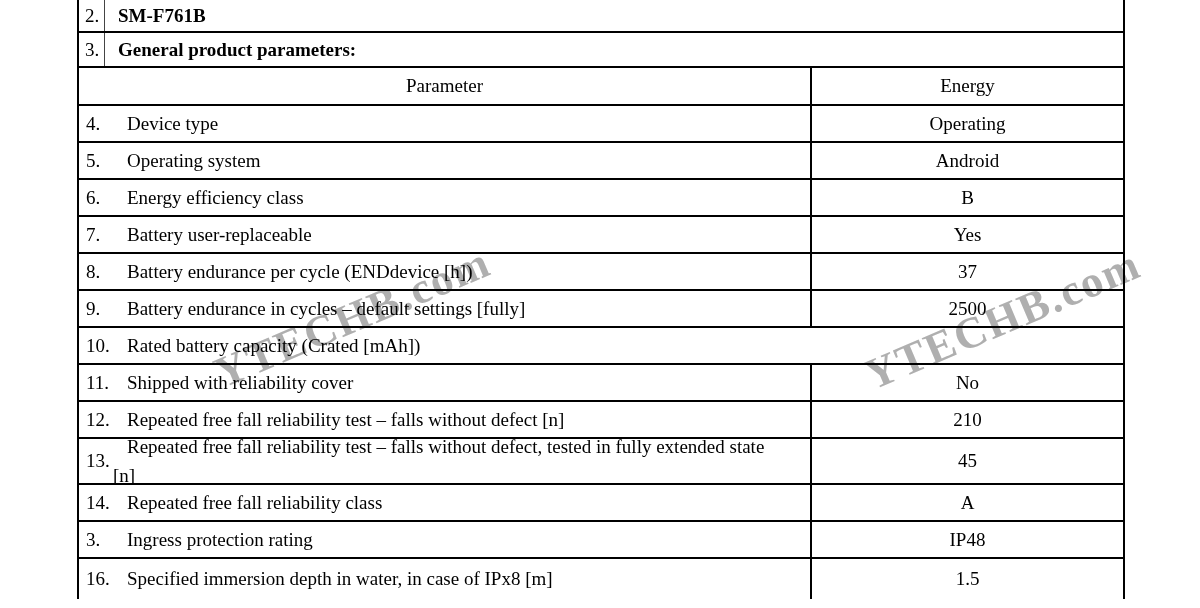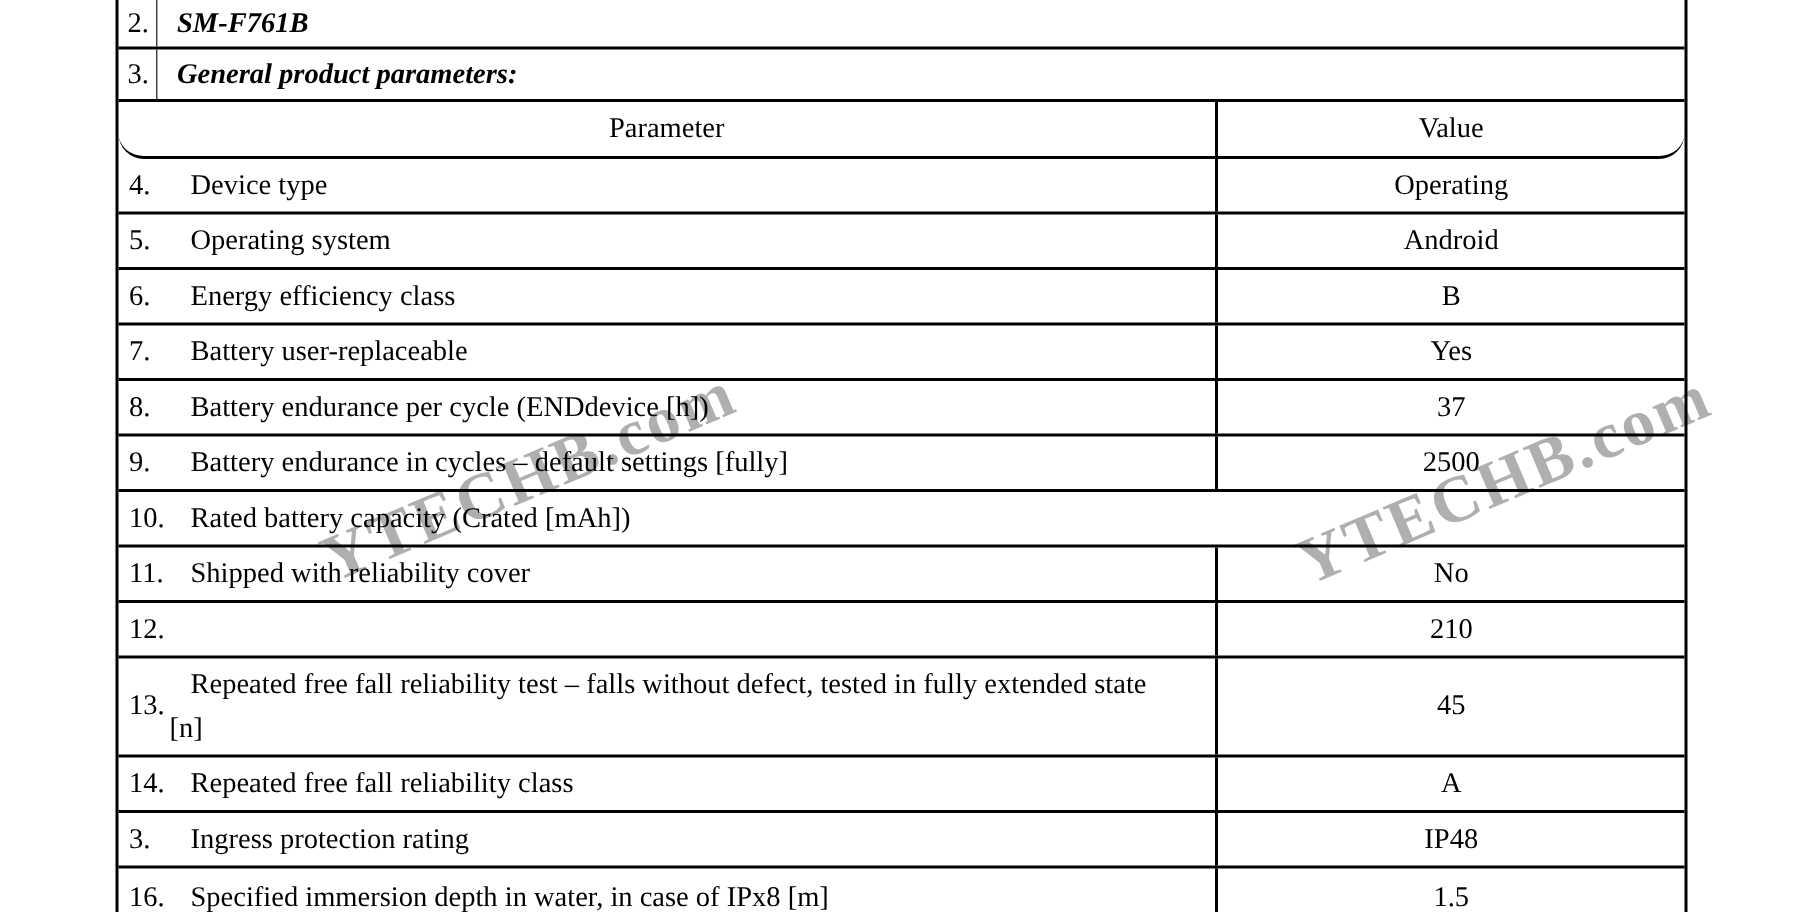--- a/index.html
+++ b/index.html
@@ -40,39 +40,38 @@
   }
   .row{
     display:flex;
     border-bottom:2px solid #000;
     box-sizing:border-box;
     align-items:stretch;
     background:transparent;
   }
   .r2{height:33px;}
   .r3{height:35px;}
-  .rh{height:38px;border-radius:17px;}
+  .rh{height:38px;}
   .std{height:37px;}
-  .tall{height:66px;}
+  .tall{height:46px;}
   .last{height:40px;border-bottom:none;}
   
   .seccell-num{
     width:26px;
     box-sizing:border-box;
     border-right:1px solid #444;
     display:flex;align-items:center;
     padding-left:6px;
     flex:none;
   }
   .seccell-label{
     flex:1;
     display:flex;align-items:center;
     padding-left:13px;
     font-weight:bold;
-    font-style:italic;
   }
   
   .hcell-p{
     width:731px;flex:none;
     display:flex;align-items:center;justify-content:center;
     box-sizing:border-box;
   }
   .hcell-v{
     flex:1;
     border-left:2px solid #000;
@@ -126,21 +125,21 @@
 
   <div class="row r3">
     <div class="seccell-num">
       <span>3.</span>
     </div>
     <div class="seccell-label">General product parameters:</div>
   </div>
 
   <div class="row rh">
     <div class="hcell-p">Parameter</div>
-    <div class="hcell-v">Value</div>
+    <div class="hcell-v">Energy</div>
   </div>
 
   <div class="row std">
     <div class="pcell">
       <span class="num">4.</span>
       <span class="ptext">Device type</span>
     </div>
     <div class="vcell">Operating</div>
   </div>
 
@@ -195,20 +194,21 @@
     <div class="pcell">
       <span class="num">11.</span>
       <span class="ptext">Shipped with reliability cover</span>
     </div>
     <div class="vcell">No</div>
   </div>
 
   <div class="row std">
     <div class="pcell">
       <span class="num">12.</span>
+      <span class="ptext">Repeated free fall reliability test – falls without defect [n]</span>
     </div>
     <div class="vcell">210</div>
   </div>
 
   <div class="row tall">
     <div class="pcell">
       <span class="num">13.</span>
       <span class="ptext hang">Repeated free fall reliability test – falls without defect, tested in fully extended state [n]</span>
     </div>
     <div class="vcell">45</div>

